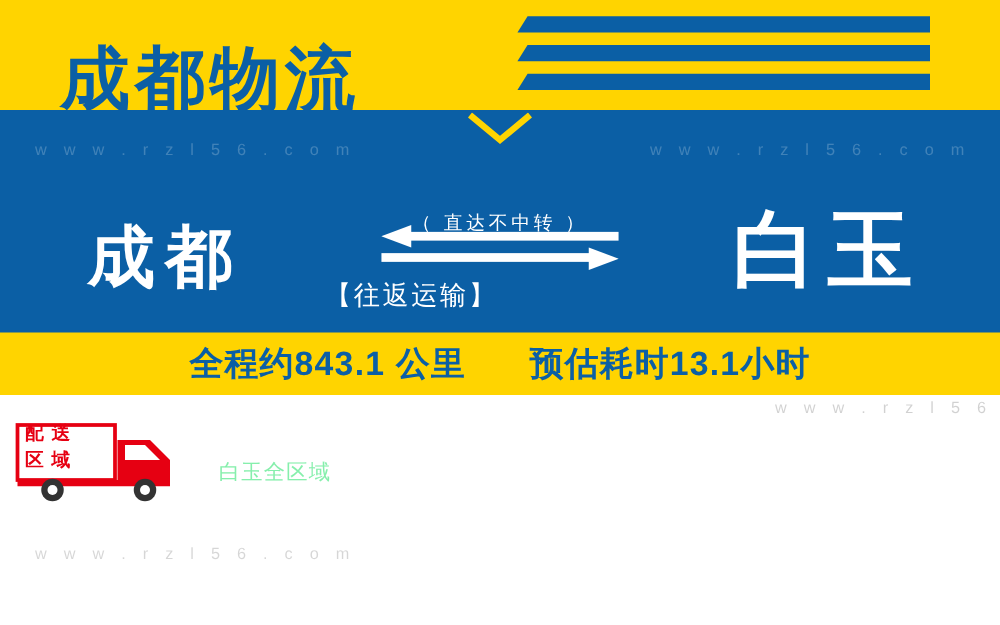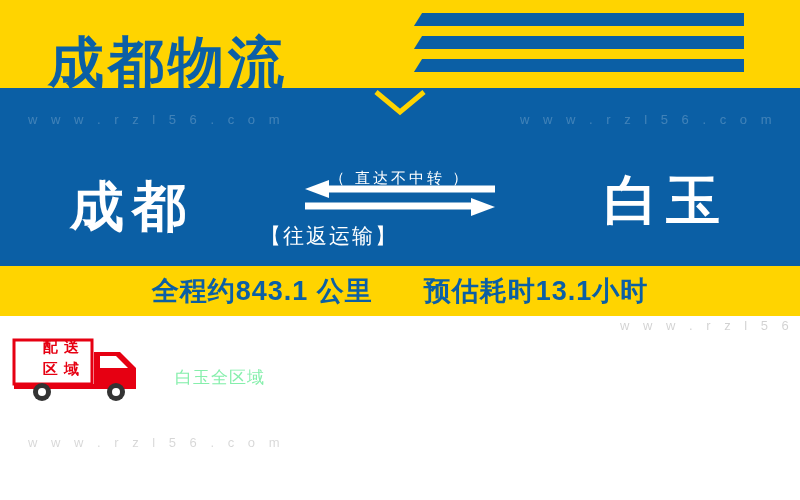--- a/index.html
+++ b/index.html
@@ -101,23 +101,23 @@
     top: 174px;
     font-size: 54px;
     font-weight: bold;
     color: #ffffff;
     letter-spacing: 8px;
     line-height: 64px;
     white-space: nowrap;
   }
   .city-to {
     position: absolute;
-    right: 72px;
+    right: 62px;
     top: 168px;
-    font-size: 54px;
+    font-size: 68px;
     font-weight: bold;
     color: #ffffff;
     letter-spacing: 8px;
     line-height: 64px;
     white-space: nowrap;
   }
   .mid-note-top {
     position: absolute;
     left: 50%;
     margin-left: -140px;
@@ -194,21 +194,21 @@
     position: absolute;
     left: 20px;
     top: 336px;
     width: 60px;
     height: 46px;
     color: #e60012;
     font-size: 15px;
     font-weight: bold;
     line-height: 22px;
     letter-spacing: 1px;
-    text-align: right;
+    text-align: left;
   }
   .coverage {
     position: absolute;
     left: 175px;
     top: 366px;
     font-size: 17px;
     color: #86efac;
     letter-spacing: 1px;
     white-space: nowrap;
   }

